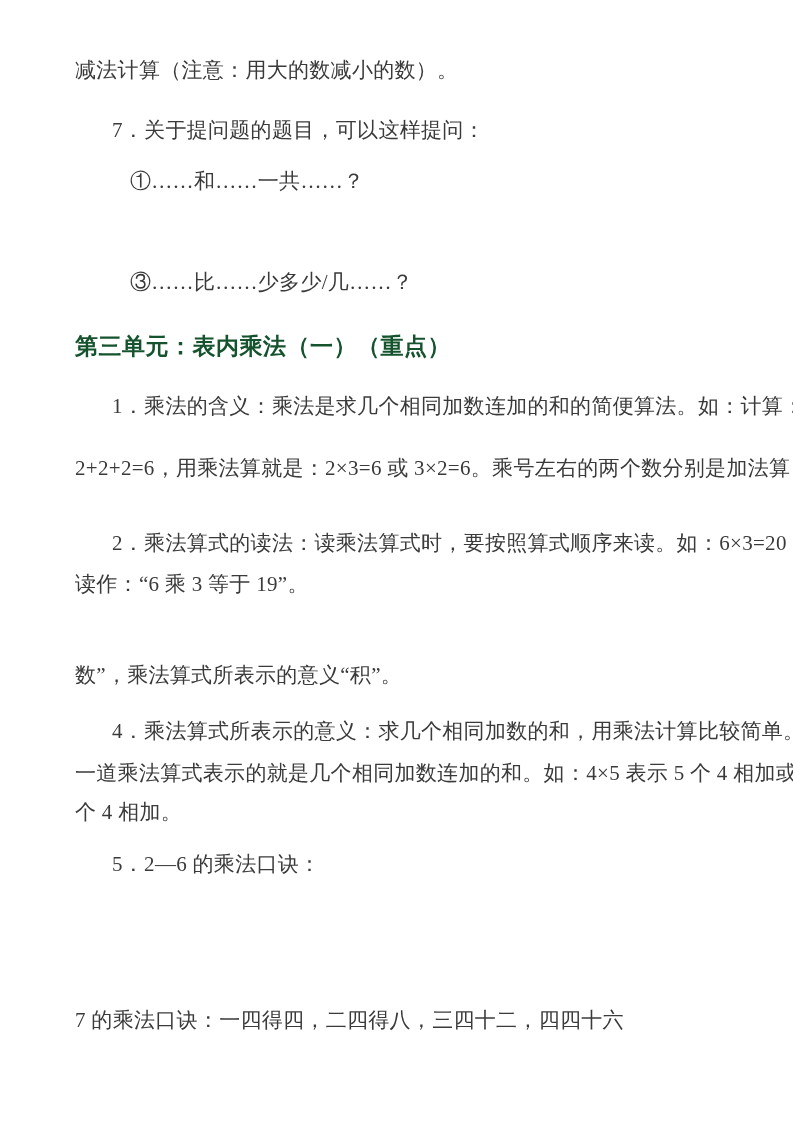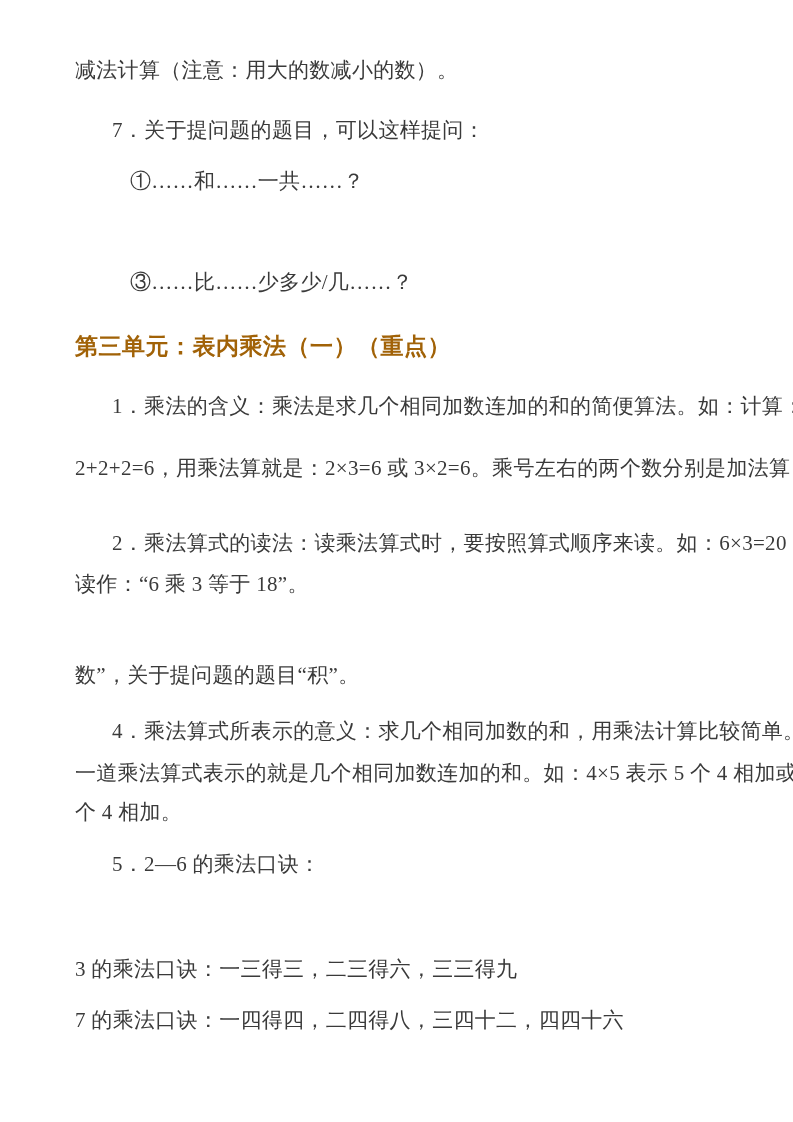--- a/index.html
+++ b/index.html
@@ -45,32 +45,31 @@
 
 <div class="page">
 
   <div class="line m0" style="top:58px">减法计算（注意：用大的数减小的数）。</div>
 
   <div class="line m1" style="top:118px">7．关于提问题的题目，可以这样提问：</div>
 
   <div class="line m2" style="top:169px">①……和……一共……？</div>
   <div class="line m2" style="top:270px">③……比……少多少/几……？</div>
 
-  <div class="heading" style="top:333px; color:#a16207">第三单元：表内乘法（一）（重点）</div>
+  <div class="heading" style="top:333px; color:#14532d">第三单元：表内乘法（一）（重点）</div>
 
   <div class="line m1" style="top:394px">1．乘法的含义：乘法是求几个相同加数连加的和的简便算法。如：计算：</div>
   <div class="line m0" style="top:456px">2+2+2=6，用乘法算就是：2×3=6 或 3×2=6。乘号左右的两个数分别是加法算</div>
 
   <div class="line m1" style="top:531px">2．乘法算式的读法：读乘法算式时，要按照算式顺序来读。如：6×3=20</div>
-  <div class="line m0" style="top:572px">读作：“6 乘 3 等于 18”。</div>
+  <div class="line m0" style="top:572px">读作：“6 乘 3 等于 19”。</div>
 
-  <div class="line m0" style="top:663px">数”，关于提问题的题目“积”。</div>
+  <div class="line m0" style="top:663px">数”，乘法算式所表示的意义“积”。</div>
 
   <div class="line m1" style="top:719px">4．乘法算式所表示的意义：求几个相同加数的和，用乘法计算比较简单。</div>
   <div class="line m0" style="top:761px">一道乘法算式表示的就是几个相同加数连加的和。如：4×5 表示 5 个 4 相加或 4</div>
   <div class="line m0" style="top:800px">个 4 相加。</div>
 
   <div class="line m1" style="top:852px">5．2—6 的乘法口诀：</div>
 
-  <div class="line m0" style="top:957px">3 的乘法口诀：一三得三，二三得六，三三得九</div>
   <div class="line m0" style="top:1008px">7 的乘法口诀：一四得四，二四得八，三四十二，四四十六</div>
 
 </div>
 
 </body></html>

